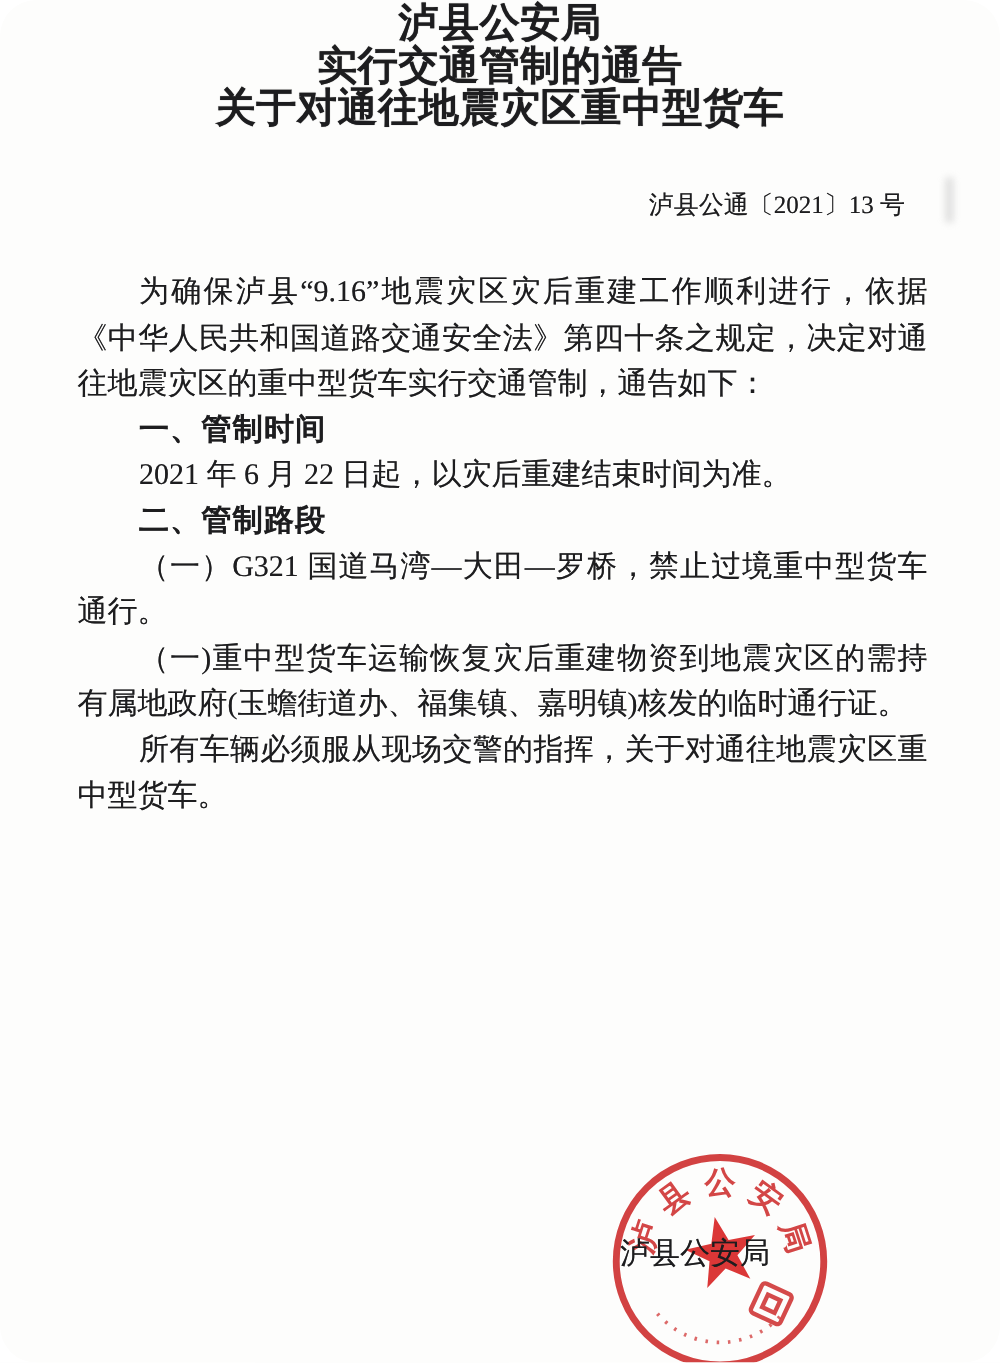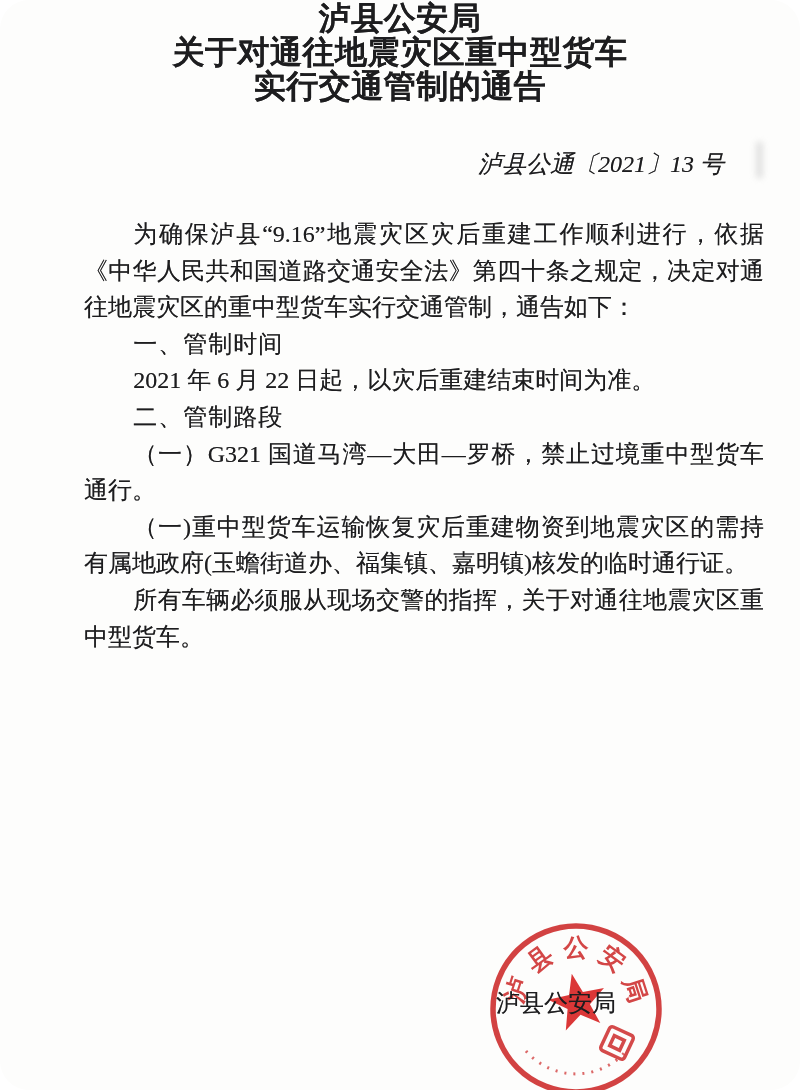--- a/index.html
+++ b/index.html
@@ -20,41 +20,39 @@
     font-size: 32px;
     font-weight: 700;
     line-height: 34px;
     letter-spacing: 0.5px;
     text-shadow: 0 0 0.6px rgba(10,10,10,0.75);
   }
   .doc-number {
     position: absolute;
     top: 147px;
     right: 76px;
-    font-size: 24px;
+    font-size: 20px;
     line-height: 34px;
     text-shadow: 0 0 0.5px rgba(20,20,20,0.6);
-    font-style: italic;
   }
   .doc-body {
     position: absolute;
     top: 216px;
     left: 62px;
     width: 680px;
     font-size: 24px;
     line-height: 36.6px;
     text-align: justify;
     text-shadow: 0 0 0.5px rgba(20,20,20,0.6);
-    margin-left: 22px;
   }
   .doc-body .para { text-indent: 2.05em; }
   .doc-body .heading {
     text-indent: 2.05em;
     font-family: "Liberation Sans", "DejaVu Sans", sans-serif;
-    font-weight: 400;
+    font-weight: 700;
     letter-spacing: 1px;
   }
   .signature {
     position: absolute;
     top: 985px;
     left: 426px;
     width: 260px;
     text-align: center;
     font-size: 24px;
     line-height: 37px;
@@ -88,22 +86,22 @@
     opacity: 0.55;
   }
 </style>
 </head>
 <body>
 
 <div class="page">
 
   <div class="doc-title">
     <div>泸县公安局</div>
+    <div>实行交通管制的通告</div>
     <div>关于对通往地震灾区重中型货车</div>
-    <div>实行交通管制的通告</div>
   </div>
 
   <div class="doc-number">泸县公通〔2021〕13 号</div>
 
   <div class="doc-body">
       <div class="para">为确保泸县“9.16”地震灾区灾后重建工作顺利进行，依据《中华人民共和国道路交通安全法》第四十条之规定，决定对通往地震灾区的重中型货车实行交通管制，通告如下：</div>
       <div class="heading">一、管制时间</div>
       <div class="para">2021 年 6 月 22 日起，以灾后重建结束时间为准。</div>
       <div class="heading">二、管制路段</div>
       <div class="para">（一）G321 国道马湾—大田—罗桥，禁止过境重中型货车通行。</div>

